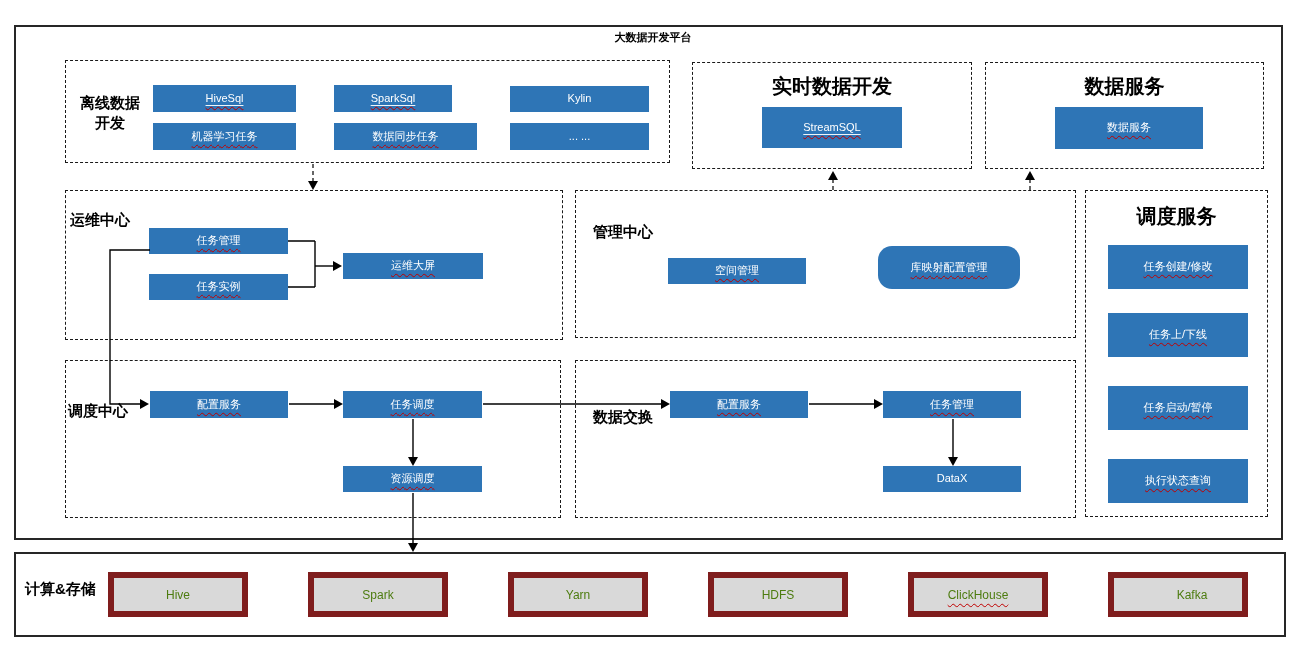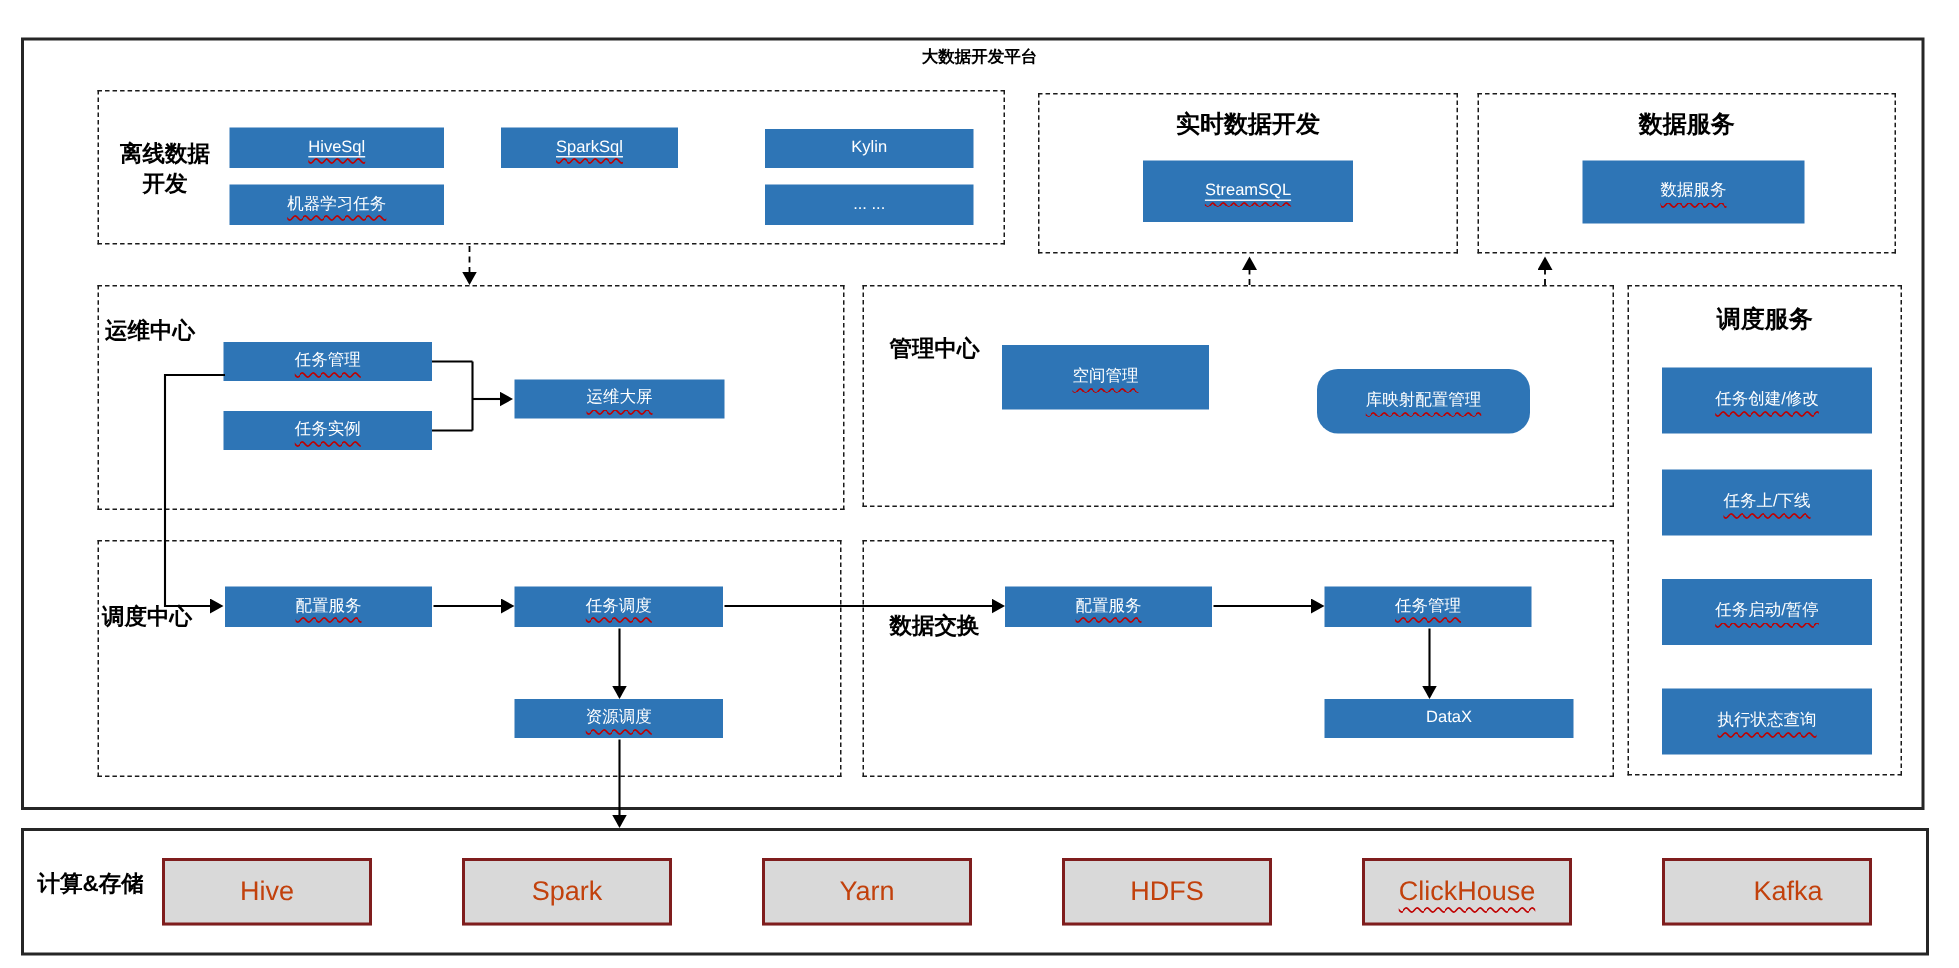--- a/index.html
+++ b/index.html
@@ -5,28 +5,28 @@
   html,body{margin:0;padding:0;background:#fff;}
   .canvas{
     position:relative;width:1306px;height:645px;background:#fff;
     font-family:"Liberation Sans","DejaVu Sans",sans-serif;color:#000;overflow:hidden;
   }
   .abs{position:absolute;box-sizing:border-box;}
   .box-solid{border:2px solid #262626;background:transparent;}
   .box-dashed{border:1px dashed #1a1a1a;background:transparent;}
   .title{font-weight:bold;font-size:11px;text-align:center;}
   .hdr{font-weight:bold;font-size:15px;white-space:nowrap;}
-  .hdr-c{font-weight:bold;font-size:16px;text-align:center;}
+  .hdr-c{font-weight:bold;font-size:20px;text-align:center;}
   .btn{
     background:#2E75B6;color:#fff;display:flex;align-items:center;justify-content:center;
     font-size:11px;text-align:right;line-height:1.2;
   }
   .gray{
-    background:#D9D9D9;border:2px solid #7f1d1d;color:#c2410c;display:flex;
-    align-items:center;justify-content:center;font-size:18px;
+    background:#D9D9D9;border:6px solid #7f1d1d;color:#4d7c0f;display:flex;
+    align-items:center;justify-content:center;font-size:12px;
   }
   
   .sq{
     text-decoration-line:underline;text-decoration-style:wavy;
     text-decoration-color:#C00000;text-decoration-thickness:1px;
     text-underline-offset:4px;
   }
   
   .u{
     text-decoration-line:underline;text-decoration-style:solid;
@@ -53,20 +53,23 @@
     </div>
   <div class="abs btn" style="left:334px;top:85px;width:118px;height:27px;">
       <span class="sq"><span class="u">SparkSql</span></span>
     </div>
   <div class="abs btn" style="left:510px;top:86px;width:139px;height:26px;">
       <span>Kylin</span>
     </div>
   <div class="abs btn" style="left:153px;top:123px;width:143px;height:27px;">
       <span class="sq">机器学习任务</span>
     </div>
+  <div class="abs btn" style="left:334px;top:123px;width:143px;height:27px;">
+      <span class="sq">数据同步任务</span>
+    </div>
   <div class="abs btn" style="left:510px;top:123px;width:139px;height:27px;">
       <span>... ...</span>
     </div>
 
   <div class="abs box-dashed" style="left:692px;top:62px;width:280px;height:107px;"></div>
   <div class="abs hdr-c" style="left:692px;top:73px;width:280px;">实时数据开发</div>
   <div class="abs btn" style="left:762px;top:107px;width:140px;height:41px;">
       <span class="sq"><span class="u">StreamSQL</span></span>
     </div>
 
@@ -83,21 +86,21 @@
     </div>
   <div class="abs btn" style="left:149px;top:274px;width:139px;height:26px;">
       <span class="sq">任务实例</span>
     </div>
   <div class="abs btn" style="left:343px;top:253px;width:140px;height:26px;">
       <span class="sq">运维大屏</span>
     </div>
 
   <div class="abs box-dashed" style="left:575px;top:190px;width:501px;height:148px;"></div>
   <div class="abs hdr" style="left:593px;top:223px;">管理中心</div>
-  <div class="abs btn" style="left:668px;top:230px;width:138px;height:43px;">
+  <div class="abs btn" style="left:668px;top:258px;width:138px;height:26px;">
       <span class="sq">空间管理</span>
     </div>
   <div class="abs btn" style="left:878px;top:246px;width:142px;height:43px;border-radius:14px;">
       <span class="sq">库映射配置管理</span>
     </div>
 
   <div class="abs box-dashed" style="left:1085px;top:190px;width:183px;height:327px;"></div>
   <div class="abs hdr-c" style="left:1085px;top:203px;width:183px;">调度服务</div>
   <div class="abs btn" style="left:1108px;top:245px;width:140px;height:44px;">
       <span class="sq">任务创建/修改</span>
@@ -125,21 +128,21 @@
     </div>
 
   <div class="abs box-dashed" style="left:575px;top:360px;width:501px;height:158px;"></div>
   <div class="abs hdr" style="left:593px;top:408px;">数据交换</div>
   <div class="abs btn" style="left:670px;top:391px;width:138px;height:27px;">
       <span class="sq">配置服务</span>
     </div>
   <div class="abs btn" style="left:883px;top:391px;width:138px;height:27px;">
       <span class="sq">任务管理</span>
     </div>
-  <div class="abs btn" style="left:883px;top:466px;width:166px;height:26px;">
+  <div class="abs btn" style="left:883px;top:466px;width:138px;height:26px;">
       <span>DataX</span>
     </div>
 
   <div class="abs box-solid" style="left:14px;top:552px;width:1272px;height:85px;"></div>
   <div class="abs hdr" style="left:25px;top:580px;">计算&amp;存储</div>
   <div class="abs gray" style="left:108px;top:572px;width:140px;height:45px;">
       <span>Hive</span>
     </div>
   <div class="abs gray" style="left:308px;top:572px;width:140px;height:45px;">
       <span>Spark</span>

